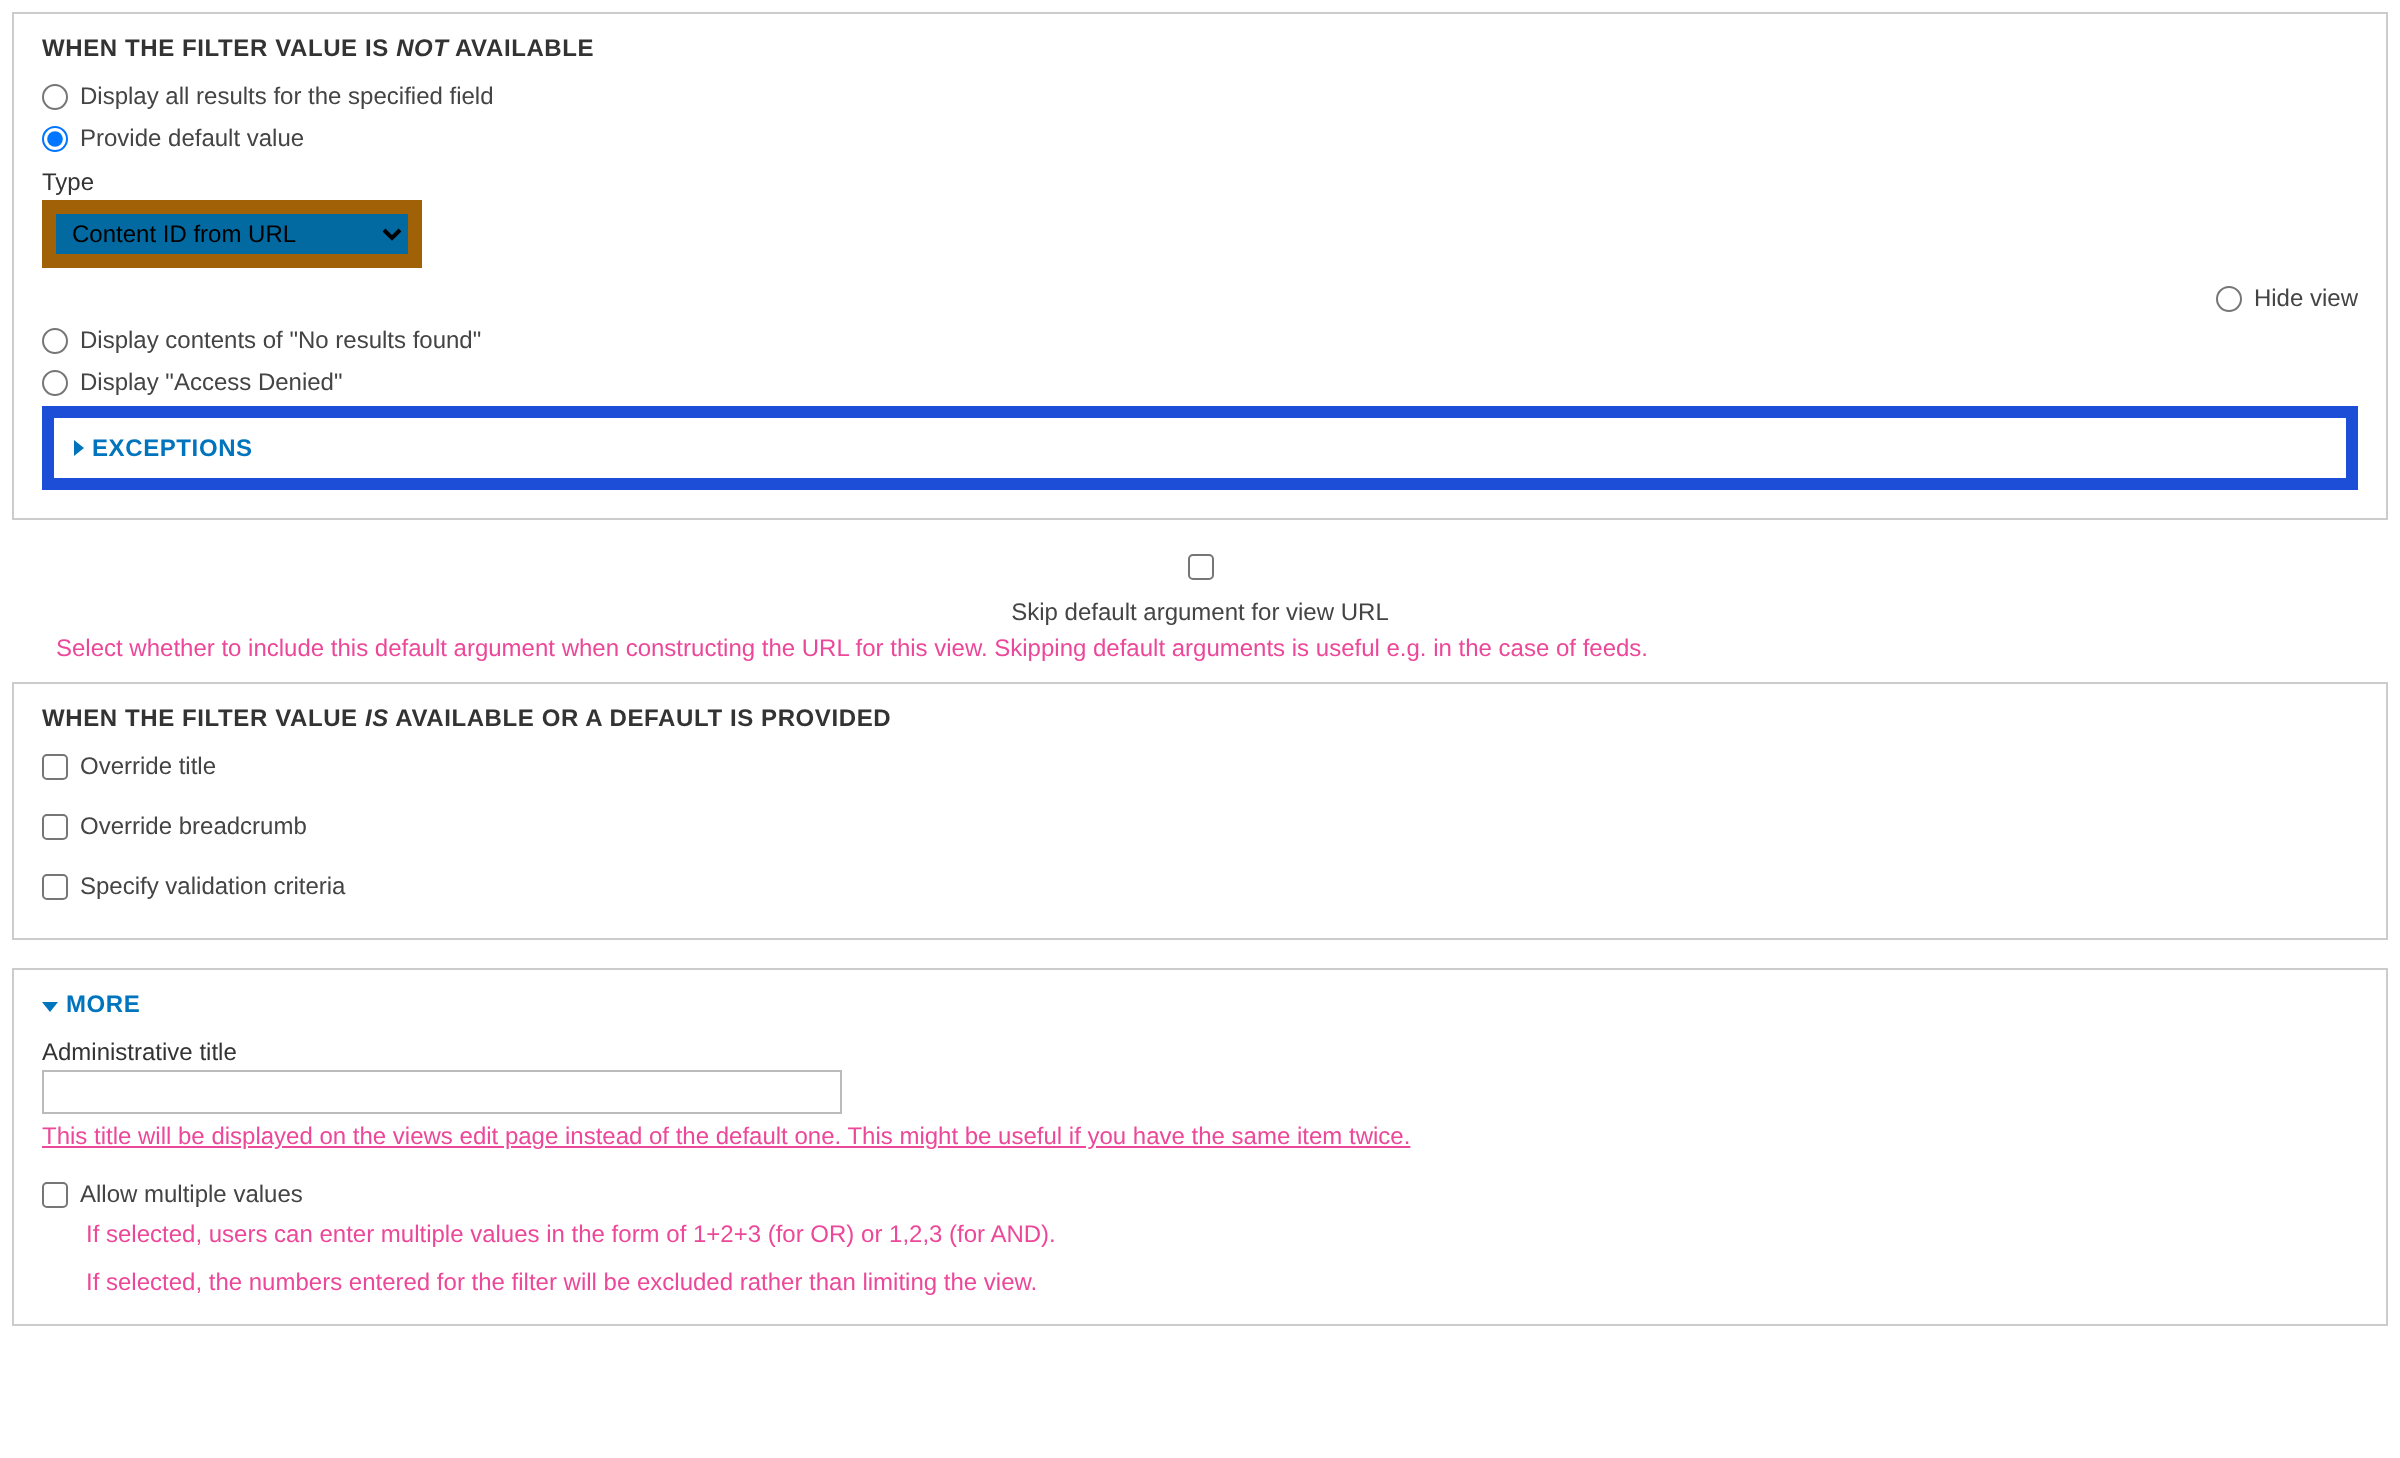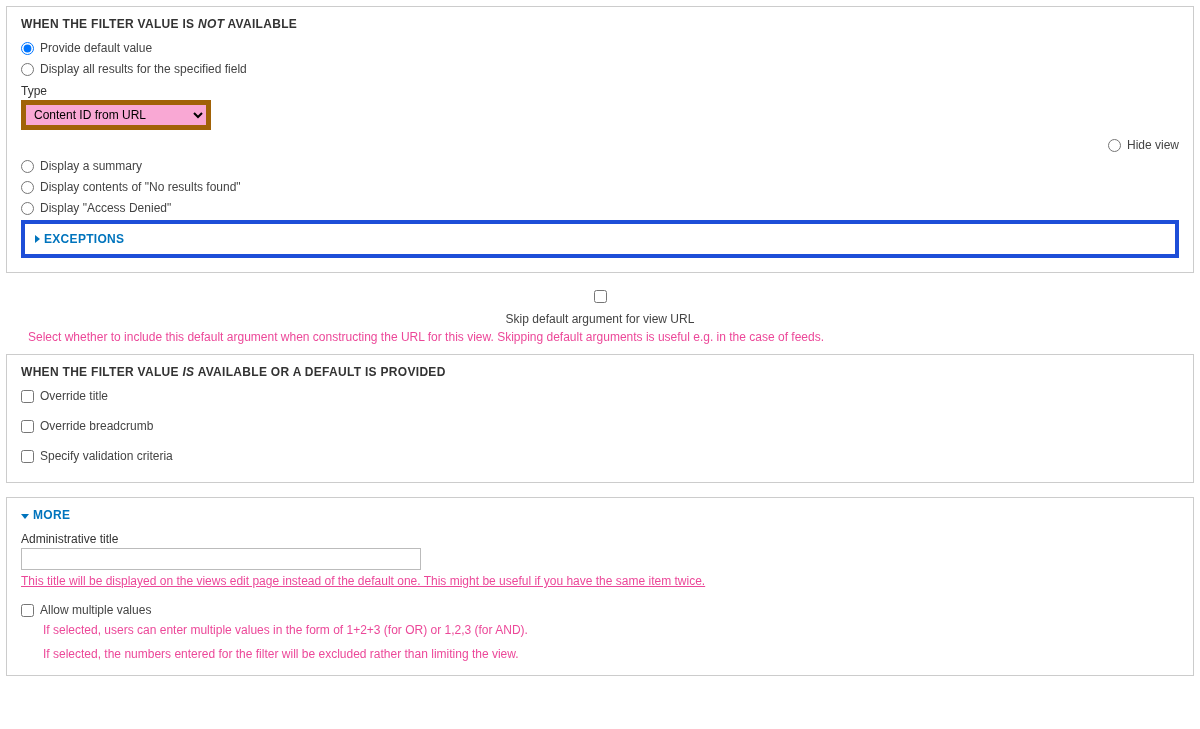--- a/index.html
+++ b/index.html
@@ -39,26 +39,26 @@
   .field-label {
     font-weight: normal;
     color: #333;
     margin-top: 6px;
     margin-bottom: 2px;
   }
   select {
     font-family: inherit;
     font-size: 12px;
     padding: 2px 4px;
-    border: 5px solid #a16207;
-    background: #f9a8d4;
+    border: 7px solid #a16207;
+    background: #0369a1;
     min-width: 190px;
   }
   .sub-fieldset {
-    border: 4px solid #1d4ed8;
+    border: 6px solid #1d4ed8;
     padding: 8px 10px;
   }
   .collapsible-header {
     color: #0074BD;
     font-weight: bold;
     font-size: 12px;
     text-transform: uppercase;
     letter-spacing: 0.3px;
     cursor: pointer;
     display: flex;
@@ -106,40 +106,36 @@
 </style>
 </head>
 <body>
 
 <fieldset class="panel">
   <div class="section-title">
     <span>WHEN THE FILTER VALUE IS </span><em>NOT</em><span> AVAILABLE</span>
   </div>
 
   <div class="radio-row">
+    <input type="radio" name="na" style="">
+    <label>Display all results for the specified field</label>
+  </div>
+  <div class="radio-row">
     <input type="radio" name="na" checked="" style="">
     <label>Provide default value</label>
-  </div>
-  <div class="radio-row">
-    <input type="radio" name="na" style="">
-    <label>Display all results for the specified field</label>
   </div>
 
   <div class="field-label">Type</div>
   <select>
     <option>Content ID from URL</option>
   </select>
 
   <div class="radio-row" style="margin-top:6px;justify-content:flex-end;">
     <input type="radio" name="na" style="">
     <label>Hide view</label>
-  </div>
-  <div class="radio-row">
-    <input type="radio" name="na" style="">
-    <label>Display a summary</label>
   </div>
   <div class="radio-row">
     <input type="radio" name="na" style="">
     <label>Display contents of "No results found"</label>
   </div>
   <div class="radio-row">
     <input type="radio" name="na" style="">
     <label>Display "Access Denied"</label>
   </div>
 

